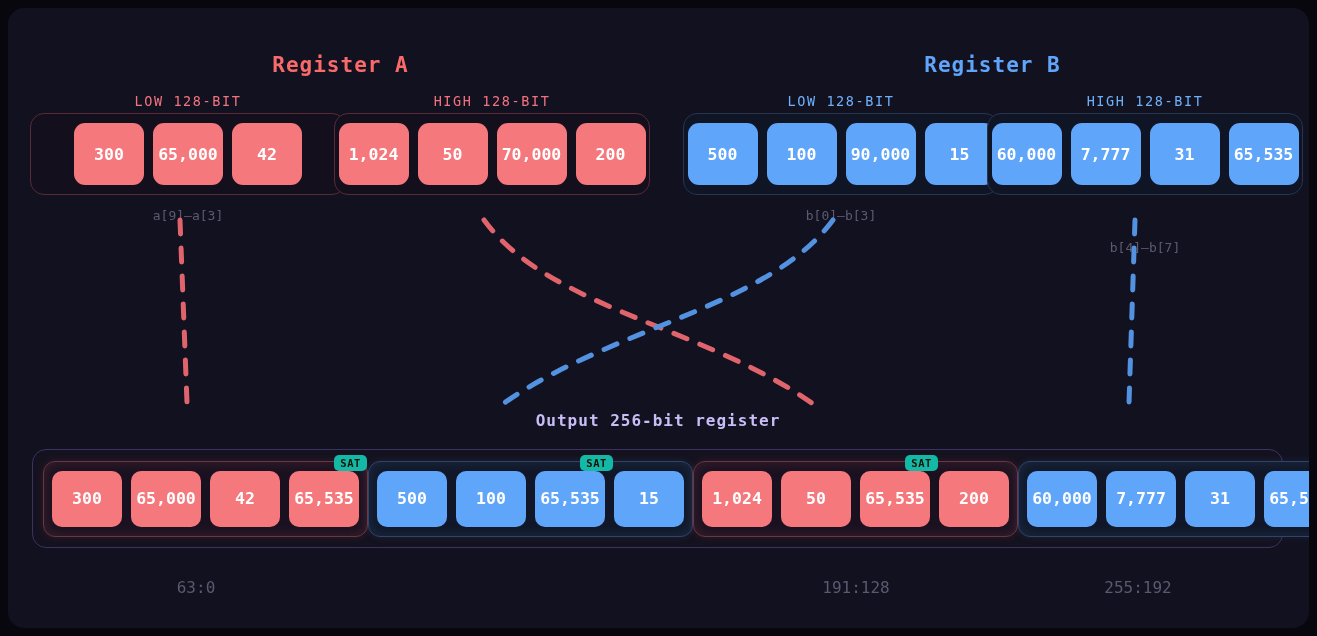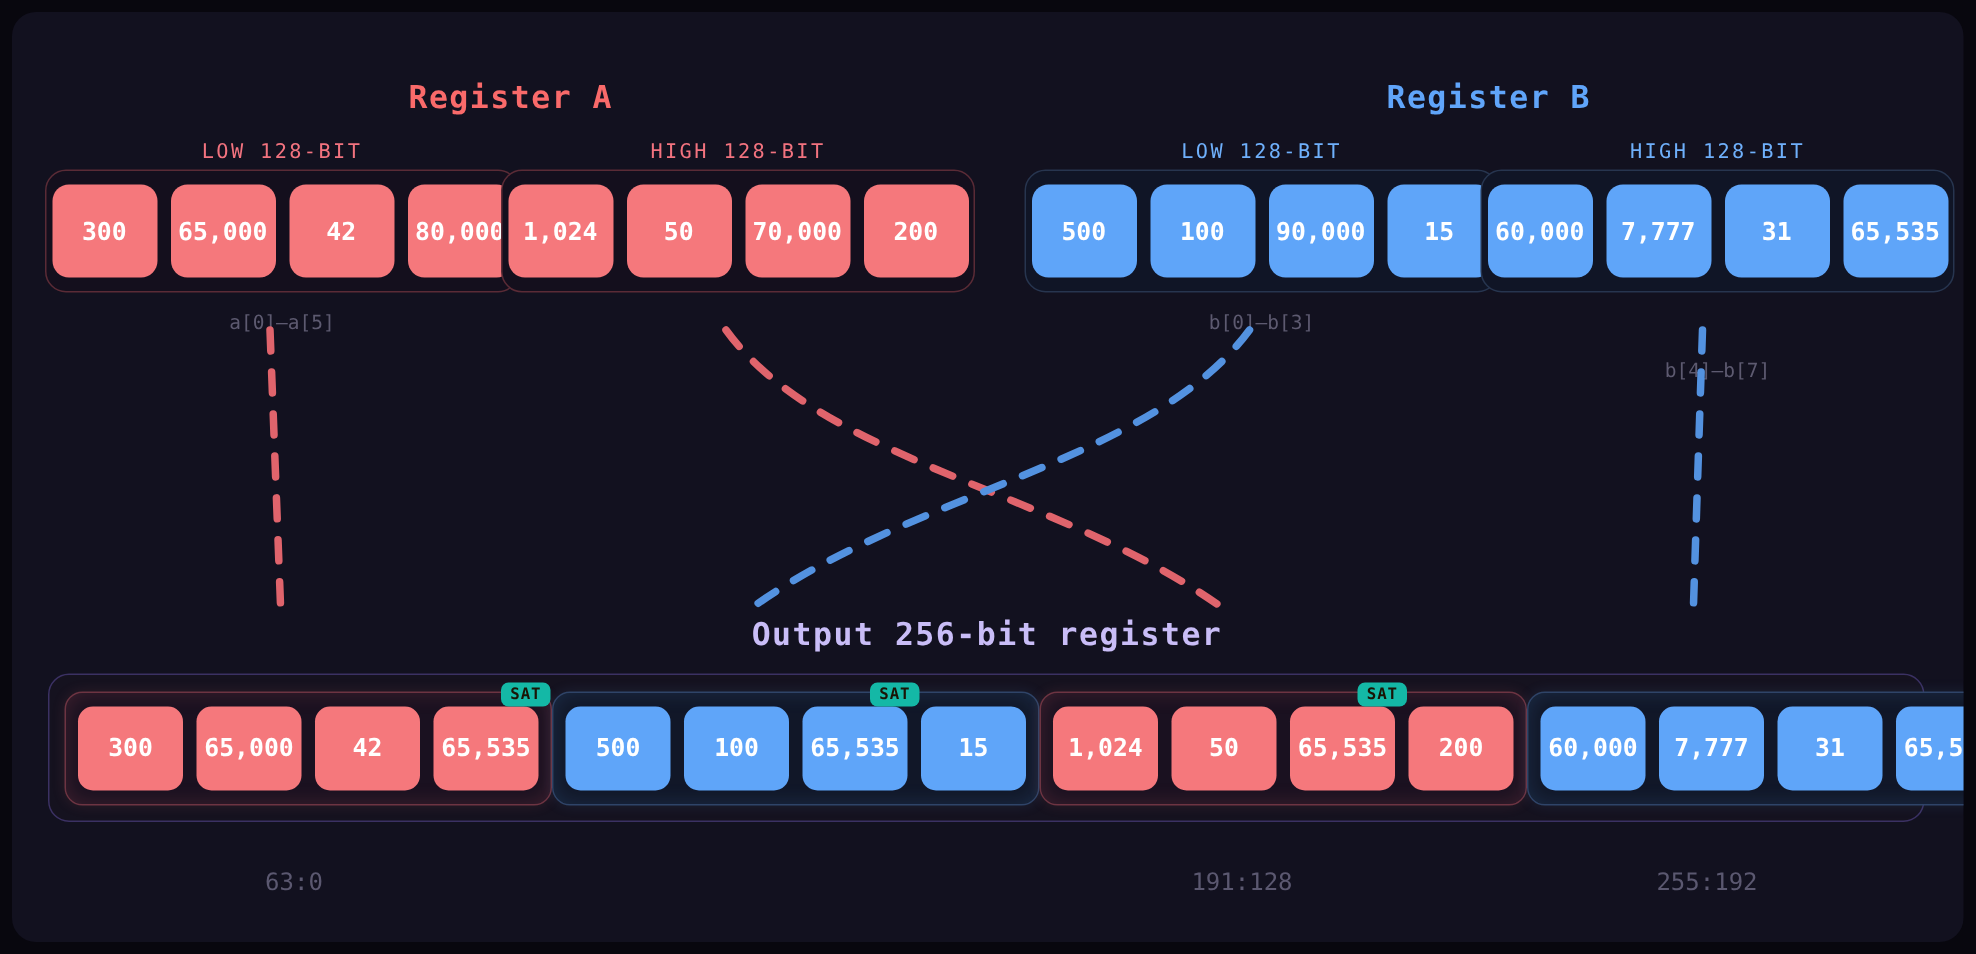--- a/index.html
+++ b/index.html
@@ -100,21 +100,21 @@
     pointer-events: none;
   }
 
   
   #out-title {
     position: absolute;
     left: 350px;
     top: 403px;
     width: 600px;
     text-align: center;
-    font-size: 21px;
+    font-size: 16px;
     font-weight: bold;
     letter-spacing: 1px;
     color: #c9bdf7;
     white-space: nowrap;
   }
 
   #out-shell {
     position: absolute;
     left: 24px;
     top: 441px;
@@ -206,25 +206,22 @@
     <div class="group red" style="left:22px; top:105px; width:316px; height:82px;">
       <div class="cell red">
           <span>300</span>
         </div>
       <div class="cell red">
           <span>65,000</span>
         </div>
       <div class="cell red">
           <span>42</span>
         </div>
-      <div class="cell red">
-          <span>80,000</span>
-        </div>
-    </div>
-    <div class="range-label" style="left:64px; top:200px; width:232px;">a[0]–a[5]</div>
+    </div>
+    <div class="range-label" style="left:64px; top:200px; width:232px;">a[9]–a[3]</div>
 
     <div class="group red" style="left:326px; top:105px; width:316px; height:82px;">
       <div class="cell red">
           <span>1,024</span>
         </div>
       <div class="cell red">
           <span>50</span>
         </div>
       <div class="cell red">
           <span>70,000</span>
@@ -341,17 +338,17 @@
           </div>
         <div class="ocell blue">
 
           <span>65,535</span>
         </div>
       </div>
 
     </div>
 
     <div class="bit-label" style="left:72px;  width:232px;">63:0</div>
-    <div class="bit-label" style="left:704px; width:232px;">191:128</div>
+    <div class="bit-label" style="left:732px; width:232px;">191:128</div>
     <div class="bit-label" style="left:1014px;width:232px;">255:192</div>
 
   </div>
 </div>
 
 </body></html>

